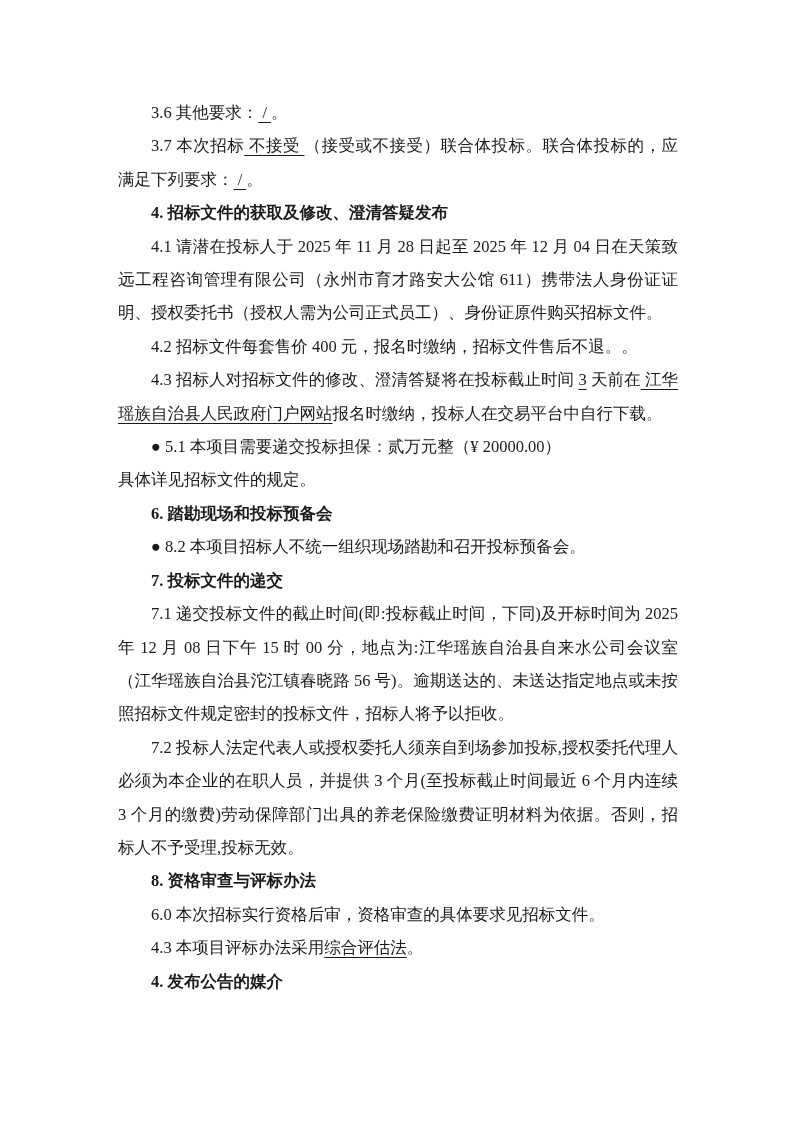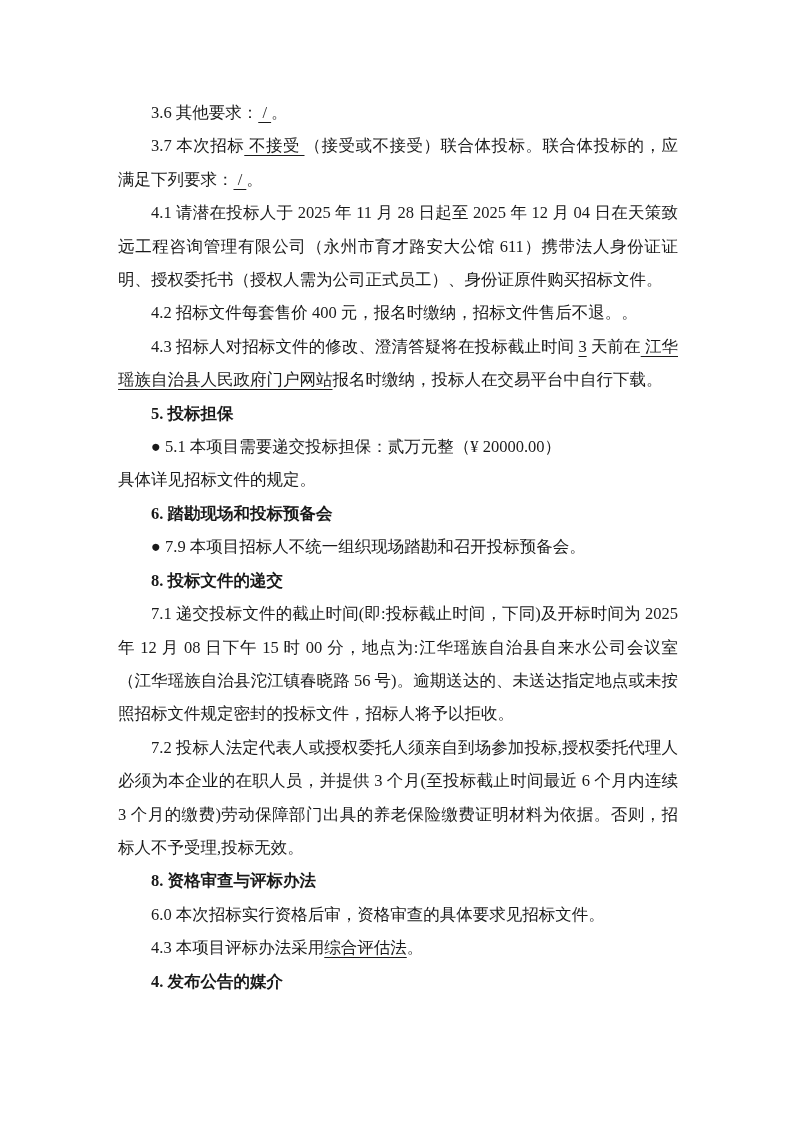--- a/index.html
+++ b/index.html
@@ -30,29 +30,29 @@
     text-underline-offset:4px;
   }
 </style>
 </head>
 <body>
 
 <div class="page">
   <div class="doc">
       <p class="body indent"><span>3.6 其他要求：</span><span class="u">&nbsp;/&nbsp;</span><span>。</span></p>
       <p class="body indent"><span>3.7 本次招标</span><span class="u">&nbsp;不接受&nbsp;</span><span>（接受或不接受）联合体投标。联合体投标的，应满足下列要求：</span><span class="u">&nbsp;/&nbsp;</span><span>。</span></p>
+      <p class="heading indent"><span>4. 招标文件的获取及修改、澄清答疑发布</span></p>
       <p class="body indent"><span>4.1 请潜在投标人于 2025 年 11 月 28 日起至 2025 年 12 月 04 日在天策致远工程咨询管理有限公司（永州市育才路安大公馆 611）携带法人身份证证明、授权委托书（授权人需为公司正式员工）、身份证原件购买招标文件。</span></p>
       <p class="body indent"><span>4.2 招标文件每套售价 400 元，报名时缴纳，招标文件售后不退。。</span></p>
       <p class="body indent"><span>4.3 招标人对招标文件的修改、澄清答疑将在投标截止时间 </span><span class="u">3</span><span> 天前在</span><span class="u">&nbsp;江华瑶族自治县人民政府门户网站</span><span>报名时缴纳，投标人在交易平台中自行下载。</span></p>
-      <p class="heading indent"><span>5. 投标担保</span></p>
       <p class="body indent"><span>● </span><span>5.1 本项目需要递交投标担保：贰万元整（¥ 20000.00）</span></p>
       <p class="body"><span>具体详见招标文件的规定。</span></p>
       <p class="heading indent"><span>6. 踏勘现场和投标预备会</span></p>
-      <p class="body indent"><span>● </span><span>7.9 本项目招标人不统一组织现场踏勘和召开投标预备会。</span></p>
-      <p class="heading indent"><span>8. 投标文件的递交</span></p>
+      <p class="body indent"><span>● </span><span>8.2 本项目招标人不统一组织现场踏勘和召开投标预备会。</span></p>
+      <p class="heading indent"><span>7. 投标文件的递交</span></p>
       <p class="body indent"><span>7.1 递交投标文件的截止时间(即:投标截止时间，下同)及开标时间为 2025 年 12 月 08 日下午 15 时 00 分，地点为:江华瑶族自治县自来水公司会议室（江华瑶族自治县沱江镇春晓路 56 号)。逾期送达的、未送达指定地点或未按照招标文件规定密封的投标文件，招标人将予以拒收。</span></p>
       <p class="body indent"><span>7.2 投标人法定代表人或授权委托人须亲自到场参加投标,授权委托代理人必须为本企业的在职人员，并提供 3 个月(至投标截止时间最近 6 个月内连续 3 个月的缴费)劳动保障部门出具的养老保险缴费证明材料为依据。否则，招标人不予受理,投标无效。</span></p>
       <p class="heading indent"><span>8. 资格审查与评标办法</span></p>
       <p class="body indent"><span>6.0 本次招标实行资格后审，资格审查的具体要求见招标文件。</span></p>
       <p class="body indent"><span>4.3 本项目评标办法采用</span><span class="u">综合评估法</span><span>。</span></p>
       <p class="heading indent"><span>4. 发布公告的媒介</span></p>
     </div>
 </div>
 
 </body></html>

